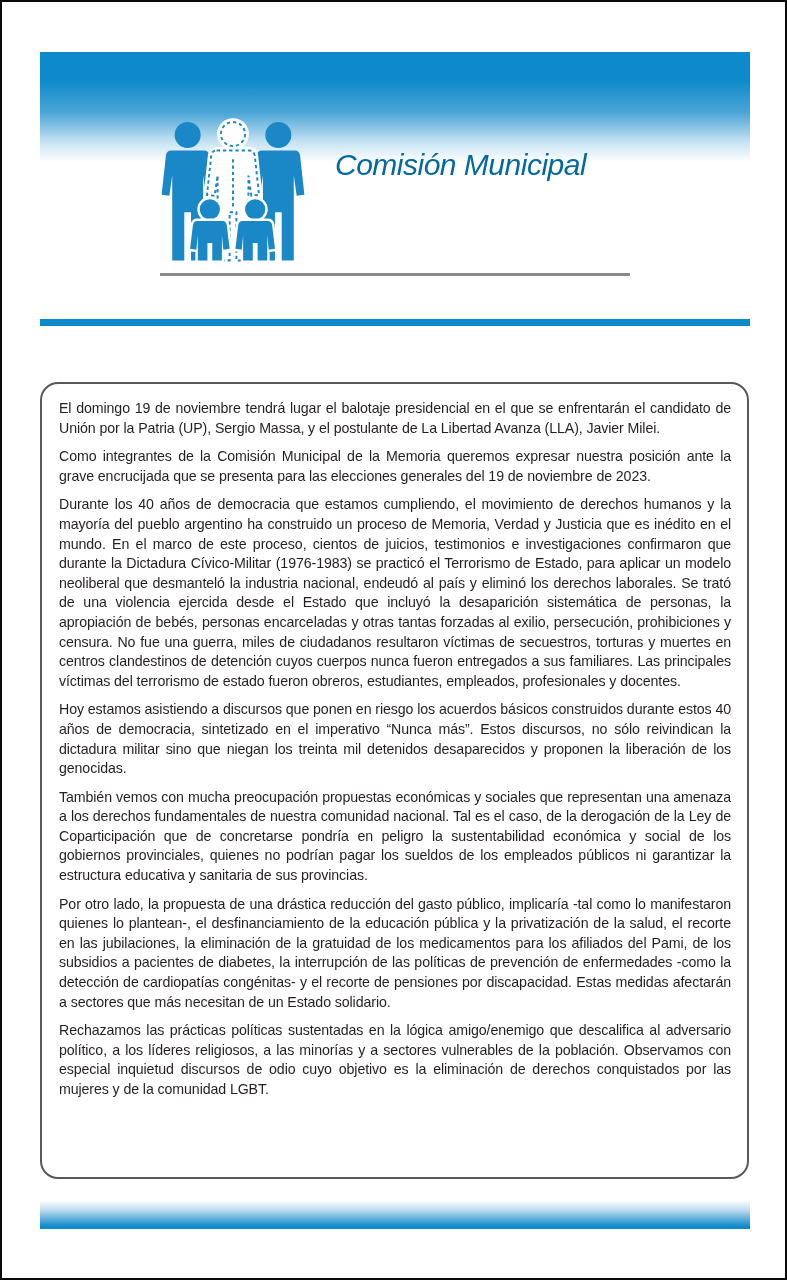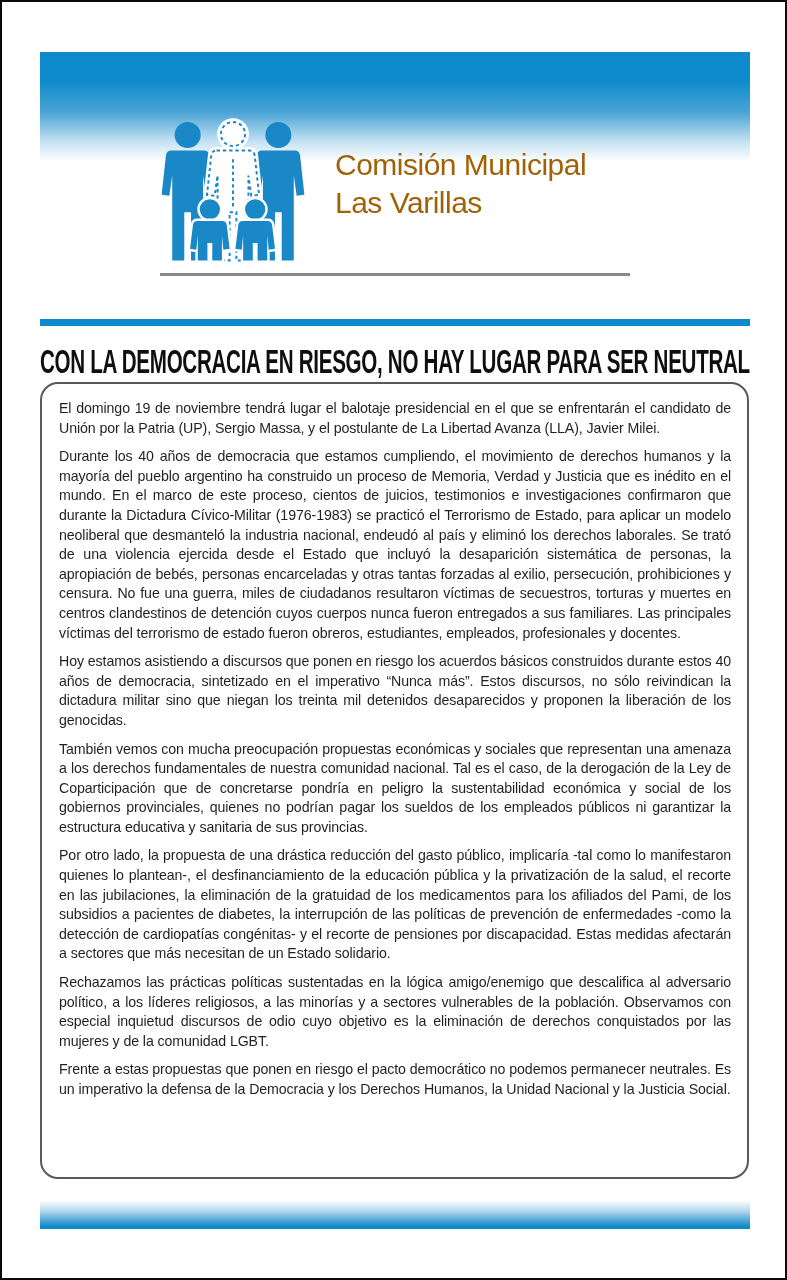--- a/index.html
+++ b/index.html
@@ -8,21 +8,21 @@
     border:2px solid #0a0a0a;box-sizing:border-box;overflow:hidden;
     font-family:"Liberation Sans","DejaVu Sans",sans-serif;
   }
   .header-band{
     position:absolute;left:38px;top:50px;width:710px;height:110px;
     background:linear-gradient(180deg,#0d8acb 0%,#0d8acb 26%,#4ba5d6 55%,#c7e3f3 82%,#ffffff 100%);
   }
   .logo-figures{position:absolute;left:149px;top:112px;width:164px;height:153px;}
   .logo-text{
     position:absolute;left:333px;top:144px;
-    color:#a16207;font-size:30px;line-height:38px;letter-spacing:-.5px;white-space:nowrap;
+    color:#0369a1;font-size:30px;line-height:38px;letter-spacing:-.5px;white-space:nowrap;font-style:italic;
   }
   .logo-text .l2{font-weight:bold;}
   .rule-gray{position:absolute;left:158px;top:271px;width:470px;height:3px;background:#87898c;}
   .tagline-wrap{position:absolute;left:158px;top:280px;width:470px;height:26px;}
   .tagline{
     display:inline-block;white-space:nowrap;font-weight:bold;font-size:25px;
     color:#189ad6;letter-spacing:-.5px;
   }
   .blue-bar{position:absolute;left:38px;top:317px;width:710px;height:7px;background:#0d8acb;}
   .headline-wrap{position:absolute;left:38px;top:340px;width:710px;height:36px;}
@@ -80,38 +80,34 @@
         <use href="#child" x="61"></use>
     </g>
     <g style="paint-order:stroke" fill="#1a87c6" stroke="#ffffff" stroke-width="5">
       <circle cx="108" cy="97" r="10.5"></circle>
         <use href="#child" x="108"></use>
     </g>
   </svg>
 
   <div class="logo-text">
     <div class="l1">Comisión Municipal</div>
-    <div class="l3">Las Varillas</div>
   </div>
 
   <div class="rule-gray"></div>
 
 
   <div class="blue-bar"></div>
 
-  <div class="headline-wrap">
-    <span class="headline" style="transform-origin: left center; transform: scaleX(0.605802);">CON LA DEMOCRACIA EN RIESGO, NO HAY LUGAR PARA SER NEUTRAL</span>
-  </div>
 
   <div class="content-box">
 
   <p class="para">El domingo 19 de noviembre tendrá lugar el balotaje presidencial en el que se enfrentarán el candidato de Unión por la Patria (UP), Sergio Massa, y el postulante de La Libertad Avanza (LLA), Javier Milei.</p>
+      <p class="para">Como integrantes de la Comisión Municipal de la Memoria queremos expresar nuestra posición ante la grave encrucijada que se presenta para las elecciones generales del 19 de noviembre de 2023.</p>
       <p class="para">Durante los 40 años de democracia que estamos cumpliendo, el movimiento de derechos humanos y la mayoría del pueblo argentino ha construido un proceso de Memoria, Verdad y Justicia que es inédito en el mundo. En el marco de este proceso, cientos de juicios, testimonios e investigaciones confirmaron que durante la Dictadura Cívico-Militar  (1976-1983) se practicó el Terrorismo de Estado, para aplicar un modelo neoliberal que desmanteló la industria nacional, endeudó al país y eliminó los derechos laborales. Se trató de una violencia ejercida desde el Estado que incluyó la desaparición sistemática de personas,  la apropiación de bebés, personas encarceladas y otras tantas forzadas al exilio, persecución, prohibiciones y censura. No fue una guerra, miles de ciudadanos resultaron víctimas de secuestros, torturas y muertes en centros clandestinos de detención cuyos cuerpos nunca fueron entregados a sus familiares. Las principales víctimas del terrorismo de estado fueron obreros, estudiantes, empleados, profesionales y docentes.</p>
       <p class="para">Hoy estamos asistiendo a discursos que ponen en riesgo los acuerdos básicos construidos durante estos 40 años de democracia, sintetizado en el imperativo “Nunca más”. Estos discursos, no sólo reivindican la dictadura militar sino que niegan los treinta mil detenidos desaparecidos y proponen la liberación de los genocidas.</p>
       <p class="para">También vemos con mucha preocupación propuestas económicas y sociales que representan una amenaza a los derechos fundamentales de nuestra comunidad nacional. Tal es el caso, de la derogación de la Ley de Coparticipación que de concretarse pondría en peligro la sustentabilidad económica y social de los gobiernos provinciales, quienes no podrían pagar los sueldos de los empleados públicos ni garantizar la estructura educativa y sanitaria de sus provincias.</p>
       <p class="para">Por otro lado, la propuesta de una drástica reducción del gasto público, implicaría -tal como lo manifestaron quienes lo plantean-, el desfinanciamiento de la educación pública y la privatización de la salud, el recorte en las jubilaciones, la eliminación de la gratuidad de los medicamentos para los afiliados del Pami, de  los subsidios a pacientes de diabetes, la interrupción de las políticas de prevención de enfermedades -como la detección de cardiopatías congénitas- y el recorte de pensiones por discapacidad. Estas medidas afectarán a sectores que más necesitan de un Estado solidario.</p>
       <p class="para">Rechazamos las prácticas políticas sustentadas en la lógica amigo/enemigo que descalifica al adversario político, a los líderes religiosos, a las minorías y a sectores vulnerables de la población. Observamos con especial inquietud discursos de odio cuyo objetivo es la eliminación de derechos conquistados por las mujeres y de la comunidad LGBT.</p>
-      <p class="para">Frente a estas propuestas que ponen en riesgo el pacto democrático no podemos permanecer neutrales. Es un imperativo la defensa de la Democracia y los Derechos Humanos, la Unidad Nacional y la Justicia Social.</p>
     </div>
 
   <div class="bottom-bar"></div>
 
 </div>
 
 </body></html>

